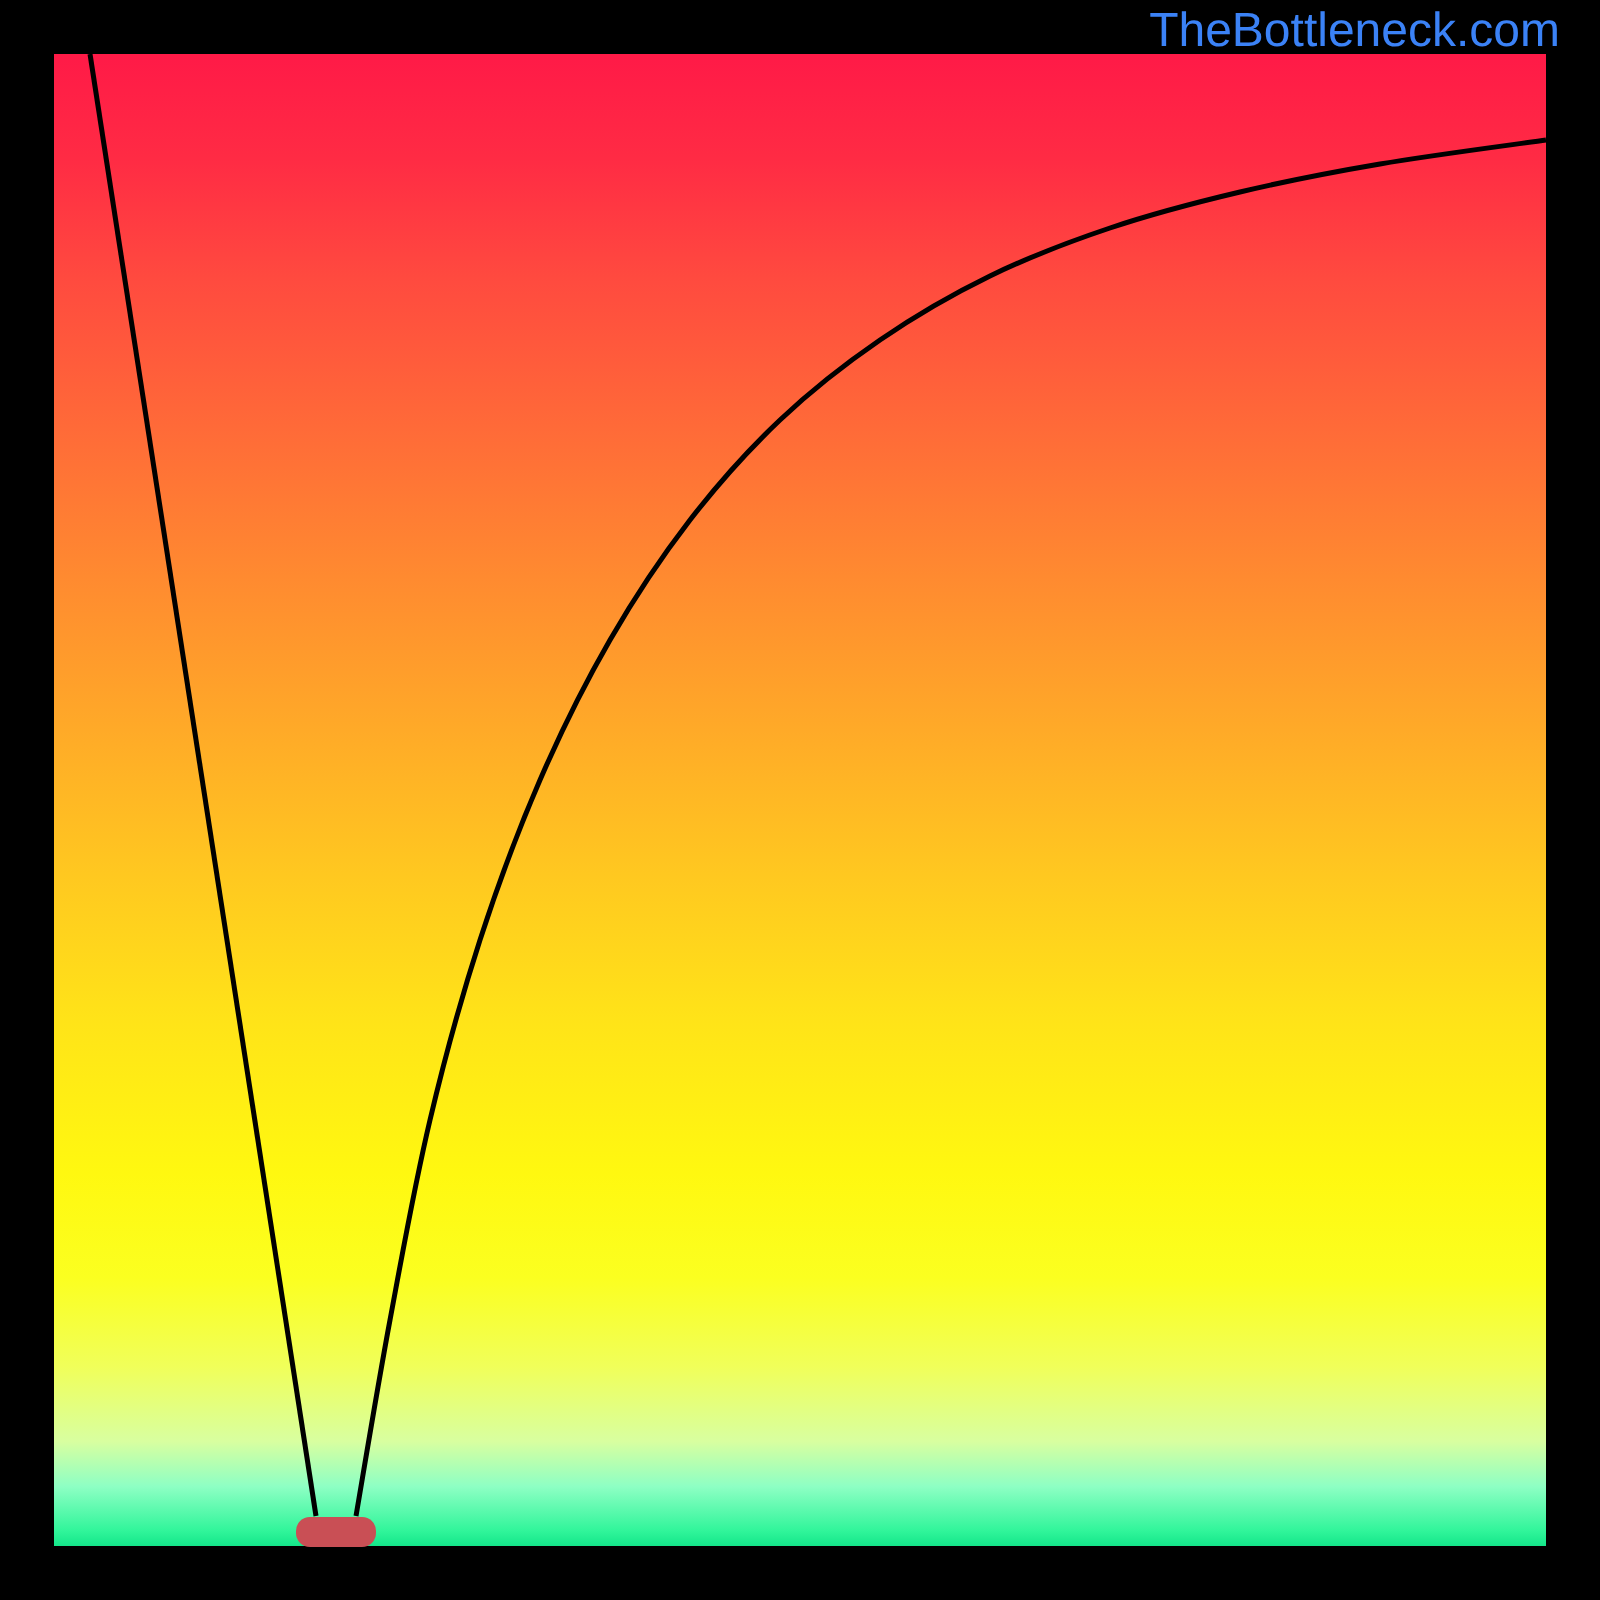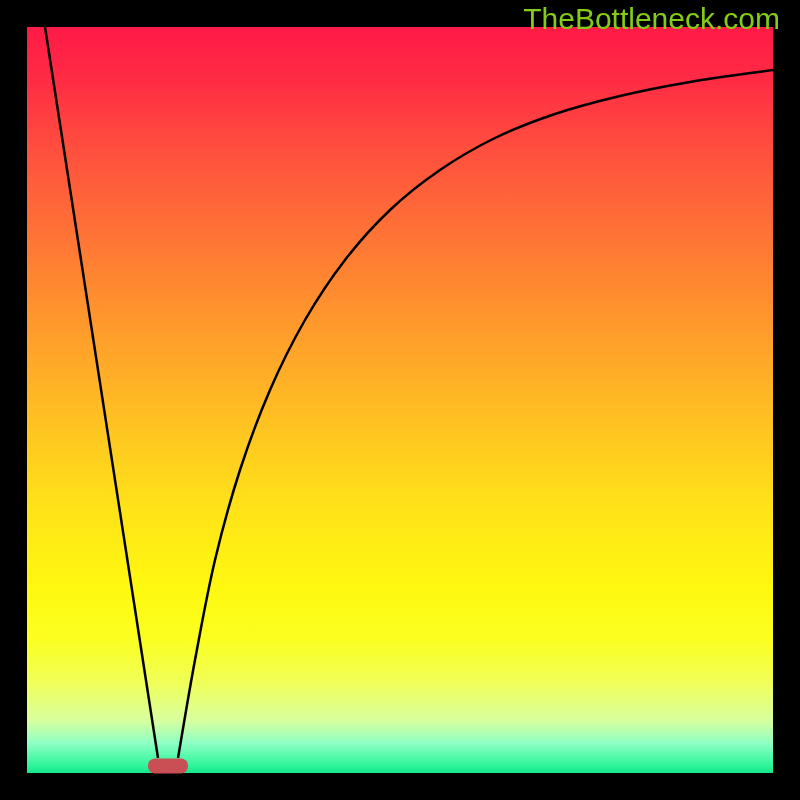--- a/index.html
+++ b/index.html
@@ -55,23 +55,23 @@
     left: 0;
     width: 800px;
     height: 800px;
     z-index: 3;
     pointer-events: none;
   }
   .watermark {
     position: absolute;
     top: 2px;
     right: 20px;
-    color: #84cc16;
+    color: #3b82f6;
     font-family: Arial, Helvetica, sans-serif;
-    font-size: 30px;
+    font-size: 24px;
     font-weight: 500;
     z-index: 4;
     letter-spacing: 0px;
   }
   .marker {
     position: absolute;
     width: 40px;
     height: 15px;
     background: #c94f55;
     border-radius: 7px;

